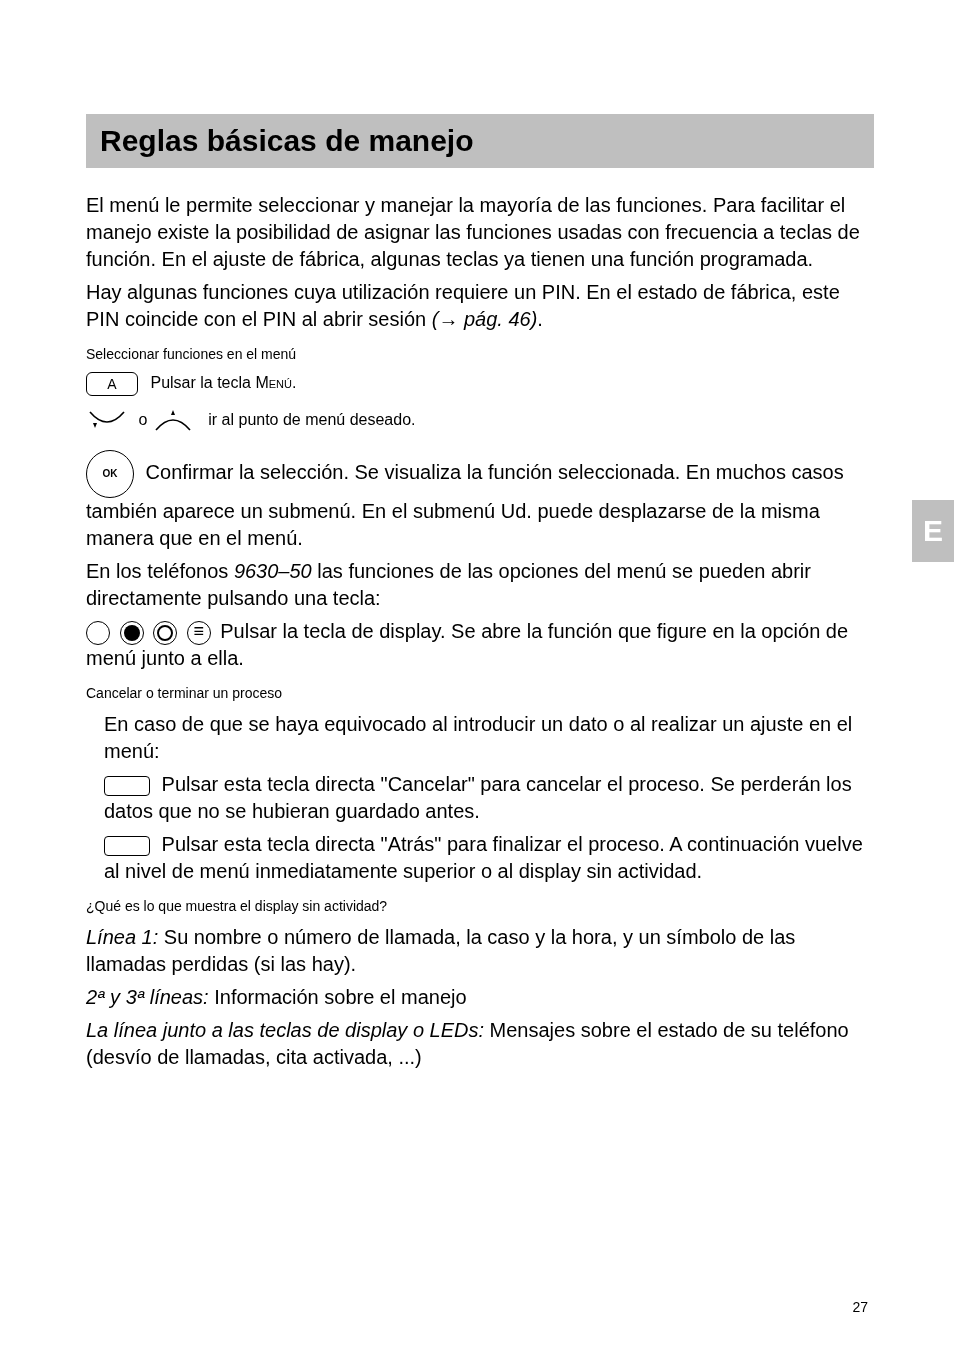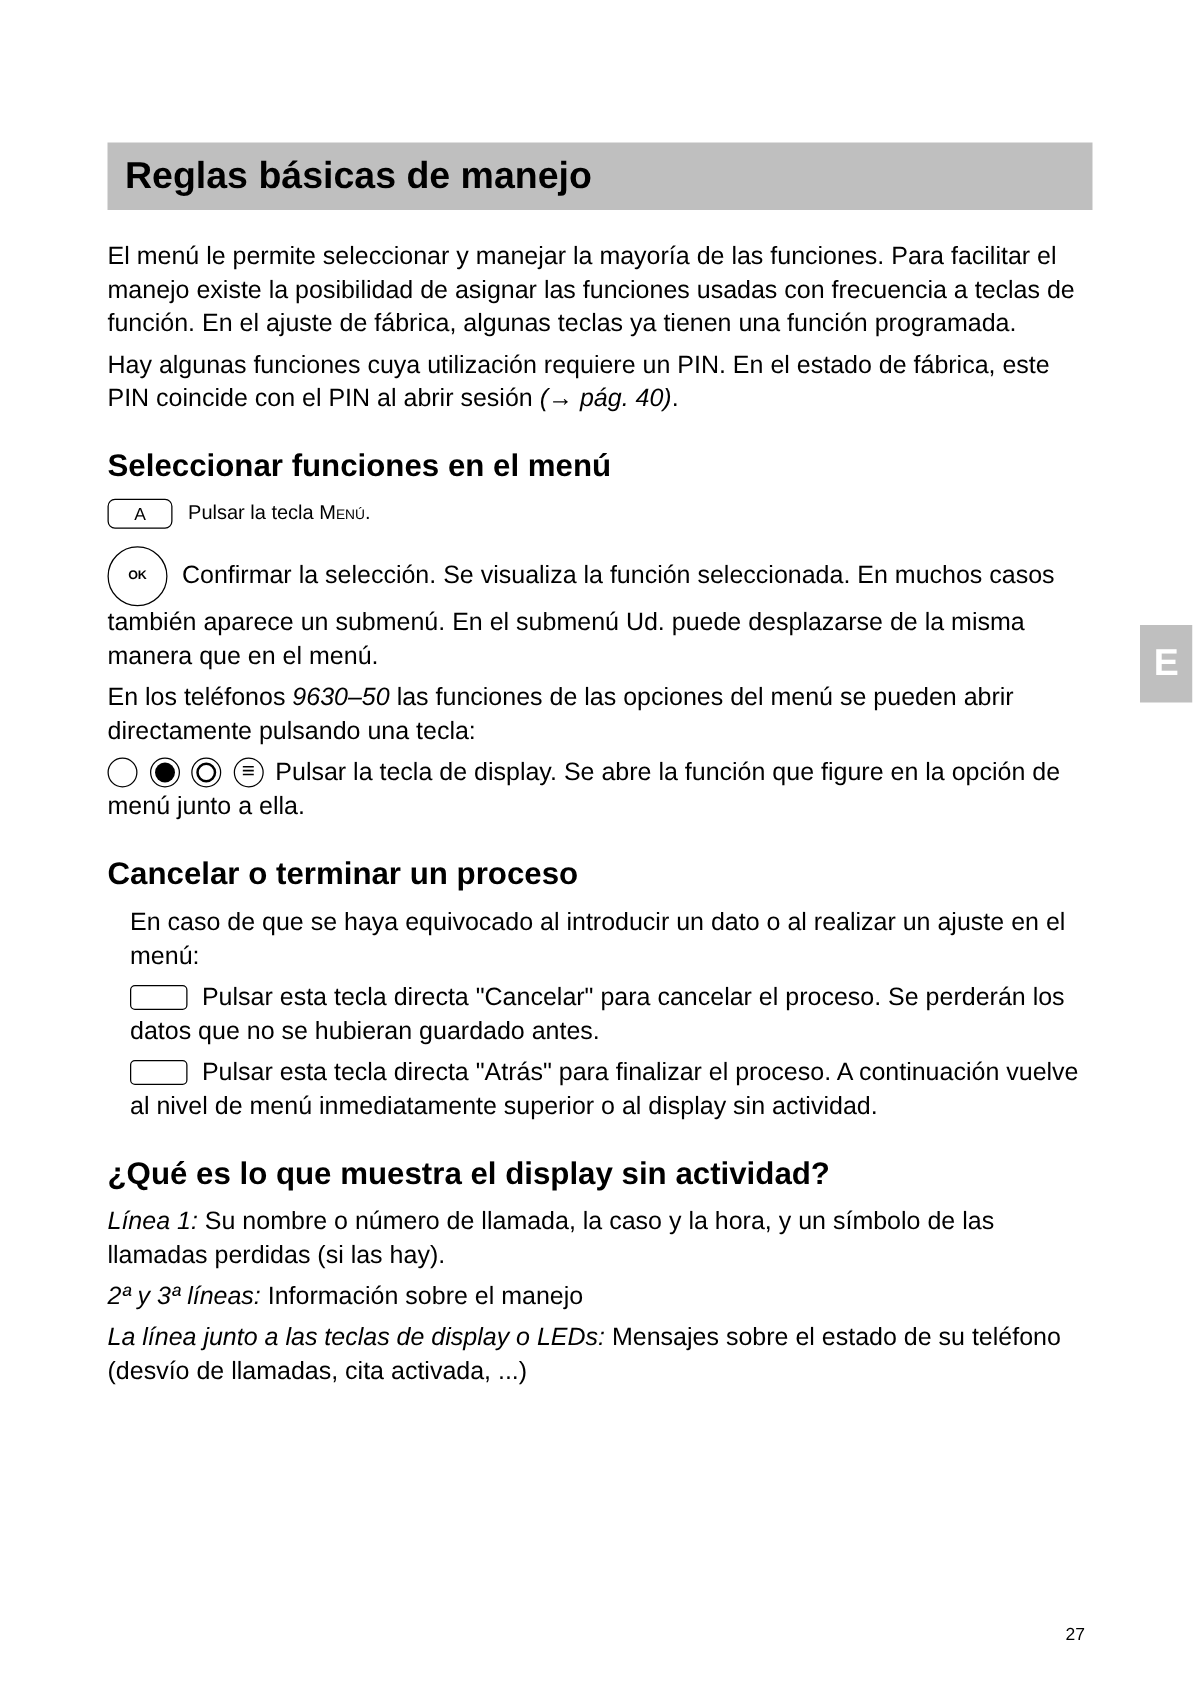--- a/index.html
+++ b/index.html
@@ -31,24 +31,24 @@
     font-size: 20px;
     line-height: 1.35;
   }
   .italic {
     font-style: italic;
   }
   .sc {
     font-variant: small-caps;
   }
   .section-head {
-    font-weight: bold;
-    margin-top: 24px;
+    font-weight: normal;
+    margin-top: 12px;
     margin-bottom: 8px;
-    font-size: 25px;
+    font-size: 14px;
   }
   .inline-icon {
     display: inline-block;
     vertical-align: middle;
     margin-right: 6px;
   }
   .key-a {
     display: inline-block;
     border: 1.5px solid #000;
     border-radius: 6px;
@@ -160,30 +160,46 @@
 
 <div class="page">
 
   <div class="title-bar">
     <h1>Reglas básicas de manejo</h1>
   </div>
 
   <p>El menú le permite seleccionar y manejar la mayoría de las funciones. Para facilitar el manejo existe la posibilidad de asignar las funciones usadas con frecuencia a teclas de función. En el ajuste de fábrica, algunas teclas ya tienen una función programada.</p>
 
   <p>
-    <span>Hay algunas funciones cuya utilización requiere un PIN. En el estado de fábrica, este PIN coincide con el PIN al abrir sesión </span><span class="italic">(→ pág. 40)</span><span>.</span>
+    <span>Hay algunas funciones cuya utilización requiere un PIN. En el estado de fábrica, este PIN coincide con el PIN al abrir sesión </span><span class="italic">(→ pág. 46)</span><span>.</span>
   </p>
 
   <p class="section-head">Seleccionar funciones en el menú</p>
 
   <div class="row">
     <span class="key-a">A</span>
     <span> Pulsar la tecla M</span><span class="sc">enú</span><span>.</span>
   </div>
 
+  <div class="row">
+    <span class="rocker-down inline-icon">
+      <svg viewBox="0 0 42 30">
+          <path d="M4 6 Q21 26 38 6" fill="none" stroke="#000" stroke-width="1.6"></path>
+          <polygon points="7,17 11,17 9,22" fill="#000"></polygon>
+        </svg>
+    </span>
+    <span> o </span>
+    <span class="rocker-up inline-icon">
+      <svg viewBox="0 0 42 30">
+          <path d="M4 24 Q21 4 38 24" fill="none" stroke="#000" stroke-width="1.6"></path>
+          <polygon points="19,3 23,3 21,-2" fill="#000" transform="translate(0,6)"></polygon>
+        </svg>
+    </span>
+    <span class="ml"> ir al punto de menú deseado.</span>
+  </div>
 
   <p style="margin-top:14px;">
     <span class="ok-circle">OK</span>
     <span> Confirmar la selección. Se visualiza la función seleccionada. En muchos casos también aparece un submenú. En el submenú Ud. puede desplazarse de la misma manera que en el menú.</span>
   </p>
 
 
 
   <p>
     <span>En los teléfonos </span><span class="italic">9630–50</span><span> las funciones de las opciones del menú se pueden abrir directamente pulsando una tecla:</span>

